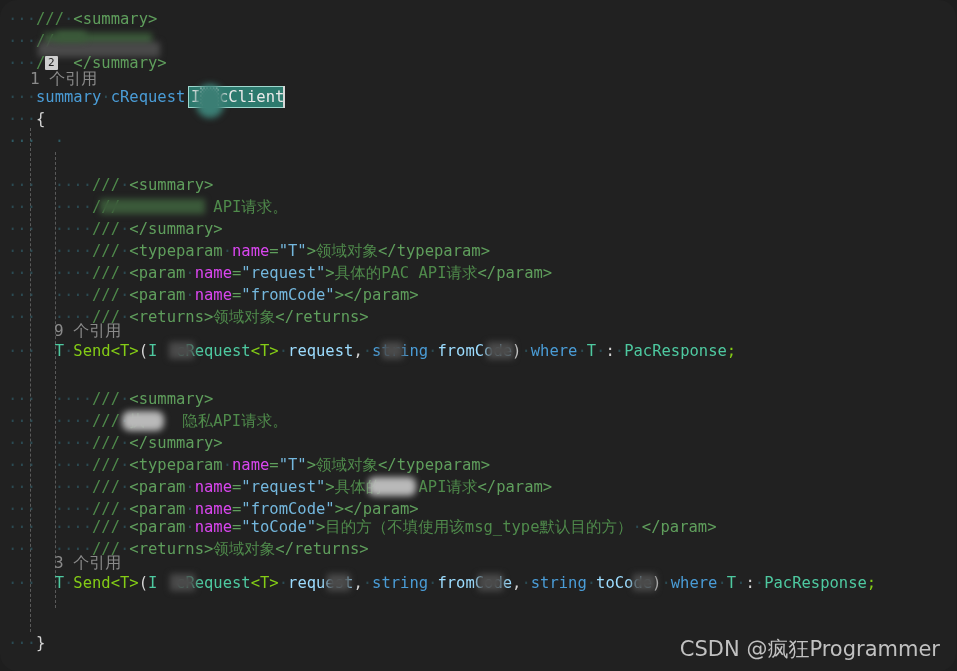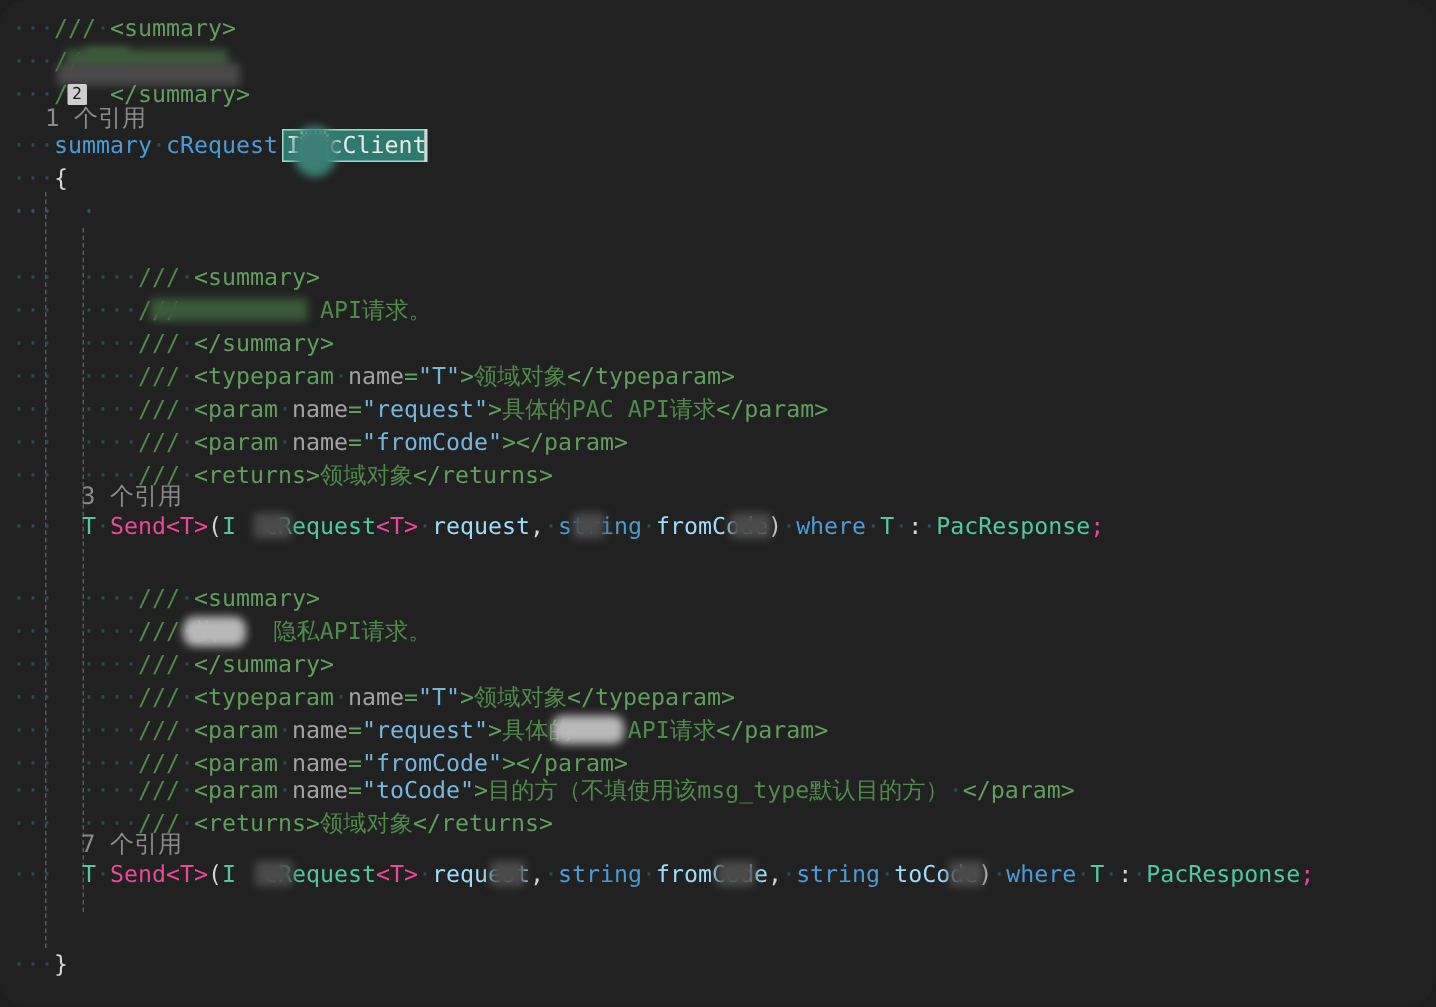--- a/index.html
+++ b/index.html
@@ -38,25 +38,25 @@
     height: 18px;
     line-height: 18px;
     white-space: pre;
     font-size: 16px;
     color: #8a8a8a;
     font-family: "DejaVu Sans Mono", monospace;
   }
   
   .cmt      { color: #4f8a4b; }
   .xtag     { color: #5f9e5c; }
-  .xattr    { color: #a3a3a3; }
+  .xattr    { color: #d946ef; }
   .xstr     { color: #74b7dd; }
   .kw       { color: #4a9cd6; }
   .type     { color: #4ec9a0; }
-  .gen      { color: #ec4899; }
+  .gen      { color: #84cc16; }
   .punc     { color: #d4d4d4; }
   .param    { color: #9cdcfe; }
   .dot      { color: #2b4a52; }
 
   
   .guide {
     position: absolute;
     width: 0;
     border-left: 1px dashed #5a5a5a;
   }
@@ -194,21 +194,21 @@
   <div class="line" style="top:218px; left:8px;"><span class="dot">···&nbsp;&nbsp;····</span><span class="cmt">///</span><span class="dot">·</span><span class="xtag">&lt;/summary&gt;</span></div>
 
   <div class="line" style="top:240px; left:8px;"><span class="dot">···&nbsp;&nbsp;····</span><span class="cmt">///</span><span class="dot">·</span><span class="xtag">&lt;typeparam</span><span class="dot">·</span><span class="xattr">name</span><span class="xtag">=</span><span class="xstr">"T"</span><span class="xtag">&gt;</span><span class="cmt">领域对象</span><span class="xtag">&lt;/typeparam&gt;</span></div>
 
   <div class="line" style="top:262px; left:8px;"><span class="dot">···&nbsp;&nbsp;····</span><span class="cmt">///</span><span class="dot">·</span><span class="xtag">&lt;param</span><span class="dot">·</span><span class="xattr">name</span><span class="xtag">=</span><span class="xstr">"request"</span><span class="xtag">&gt;</span><span class="cmt">具体的</span><span class="cmt">PAC API请求</span><span class="xtag">&lt;/param&gt;</span></div>
 
   <div class="line" style="top:284px; left:8px;"><span class="dot">···&nbsp;&nbsp;····</span><span class="cmt">///</span><span class="dot">·</span><span class="xtag">&lt;param</span><span class="dot">·</span><span class="xattr">name</span><span class="xtag">=</span><span class="xstr">"fromCode"</span><span class="xtag">&gt;</span><span class="xtag">&lt;/param&gt;</span></div>
 
   <div class="line" style="top:306px; left:8px;"><span class="dot">···&nbsp;&nbsp;····</span><span class="cmt">///</span><span class="dot">·</span><span class="xtag">&lt;returns&gt;</span><span class="cmt">领域对象</span><span class="xtag">&lt;/returns&gt;</span></div>
 
-  <div class="codelens" style="top:322px; left:54px;">3 个引用</div>
+  <div class="codelens" style="top:322px; left:54px;">9 个引用</div>
 
   <div class="line" style="top:340px; left:8px;"><span class="dot">···&nbsp;&nbsp;</span><span class="type">T</span><span class="dot">·</span><span class="gen">Send</span><span class="gen">&lt;T&gt;</span><span class="punc">(</span><span class="type">I</span><span style="visibility:hidden">XX</span><span class="type">cRequest</span><span class="gen">&lt;T&gt;</span><span class="dot">·</span><span class="param">request</span><span class="punc">,</span><span class="dot">·</span><span class="kw">string</span><span class="dot">·</span><span class="param">fromCode</span><span class="punc">)</span><span class="dot">·</span><span class="kw">where</span><span class="dot">·</span><span class="type">T</span><span class="dot">·</span><span class="punc">:</span><span class="dot">·</span><span class="type">PacResponse</span><span class="gen">;</span></div>
   <div class="blur blur-dark" style="left:169px; top:342px; width:25px; height:17px;"></div>
   <div class="blur blur-dark" style="left:382px; top:342px; width:21px; height:17px;"></div>
   <div class="blur blur-dark" style="left:487px; top:342px; width:27px; height:17px;"></div>
 
   <div class="line" style="top:388px; left:8px;"><span class="dot">···&nbsp;&nbsp;····</span><span class="cmt">///</span><span class="dot">·</span><span class="xtag">&lt;summary&gt;</span></div>
 
   <div class="line" style="top:410px; left:8px;"><span class="dot">···&nbsp;&nbsp;····</span><span class="cmt">///</span><span class="dot">·</span><span class="cmt">执</span><span style="visibility:hidden">XXXX</span><span class="cmt">隐私API请求。</span></div>
   <div class="blur blur-lgray" style="left:122px; top:411px; width:42px; height:20px; border-radius:8px;"></div>
@@ -220,24 +220,25 @@
   <div class="line" style="top:476px; left:8px;"><span class="dot">···&nbsp;&nbsp;····</span><span class="cmt">///</span><span class="dot">·</span><span class="xtag">&lt;param</span><span class="dot">·</span><span class="xattr">name</span><span class="xtag">=</span><span class="xstr">"request"</span><span class="xtag">&gt;</span><span class="cmt">具体的</span><span style="visibility:hidden">XXXX</span><span class="cmt">API请求</span><span class="xtag">&lt;/param&gt;</span></div>
   <div class="blur blur-lgray" style="left:368px; top:477px; width:48px; height:19px; border-radius:7px;"></div>
 
   <div class="line" style="top:498px; left:8px;"><span class="dot">···&nbsp;&nbsp;····</span><span class="cmt">///</span><span class="dot">·</span><span class="xtag">&lt;param</span><span class="dot">·</span><span class="xattr">name</span><span class="xtag">=</span><span class="xstr">"fromCode"</span><span class="xtag">&gt;</span><span class="xtag">&lt;/param&gt;</span></div>
 
   <div class="line" style="top:516px; left:8px;"><span class="dot">···&nbsp;&nbsp;····</span><span class="cmt">///</span><span class="dot">·</span><span class="xtag">&lt;param</span><span class="dot">·</span><span class="xattr">name</span><span class="xtag">=</span><span class="xstr">"toCode"</span><span class="xtag">&gt;</span><span class="cmt">目的方（不填使用该msg_type默认目的方）</span><span class="dot">·</span><span class="xtag">&lt;/param&gt;</span></div>
 
   <div class="line" style="top:538px; left:8px;"><span class="dot">···&nbsp;&nbsp;····</span><span class="cmt">///</span><span class="dot">·</span><span class="xtag">&lt;returns&gt;</span><span class="cmt">领域对象</span><span class="xtag">&lt;/returns&gt;</span></div>
 
 
-  <div class="codelens" style="top:554px; left:54px;">7 个引用</div>
+  <div class="codelens" style="top:554px; left:54px;">3 个引用</div>
 
   <div class="line" style="top:572px; left:8px;"><span class="dot">···&nbsp;&nbsp;</span><span class="type">T</span><span class="dot">·</span><span class="gen">Send</span><span class="gen">&lt;T&gt;</span><span class="punc">(</span><span class="type">I</span><span style="visibility:hidden">XX</span><span class="type">cRequest</span><span class="gen">&lt;T&gt;</span><span class="dot">·</span><span class="param">request</span><span class="punc">,</span><span class="dot">·</span><span class="kw">string</span><span class="dot">·</span><span class="param">fromCode</span><span class="punc">,</span><span class="dot">·</span><span class="kw">string</span><span class="dot">·</span><span class="param">toCode</span><span class="punc">)</span><span class="dot">·</span><span class="kw">where</span><span class="dot">·</span><span class="type">T</span><span class="dot">·</span><span class="punc">:</span><span class="dot">·</span><span class="type">PacResponse</span><span class="gen">;</span></div>
   <div class="blur blur-dark" style="left:170px; top:574px; width:25px; height:17px;"></div>
   <div class="blur blur-dark" style="left:327px; top:574px; width:23px; height:17px;"></div>
   <div class="blur blur-dark" style="left:478px; top:574px; width:25px; height:17px;"></div>
   <div class="blur blur-dark" style="left:633px; top:574px; width:23px; height:17px;"></div>
 
   <div class="line" style="top:632px; left:8px;"><span class="dot">···</span><span class="punc">}</span></div>
 
+  <div class="watermark">CSDN @疯狂Programmer</div>
 
 </div>
 
 </body></html>

